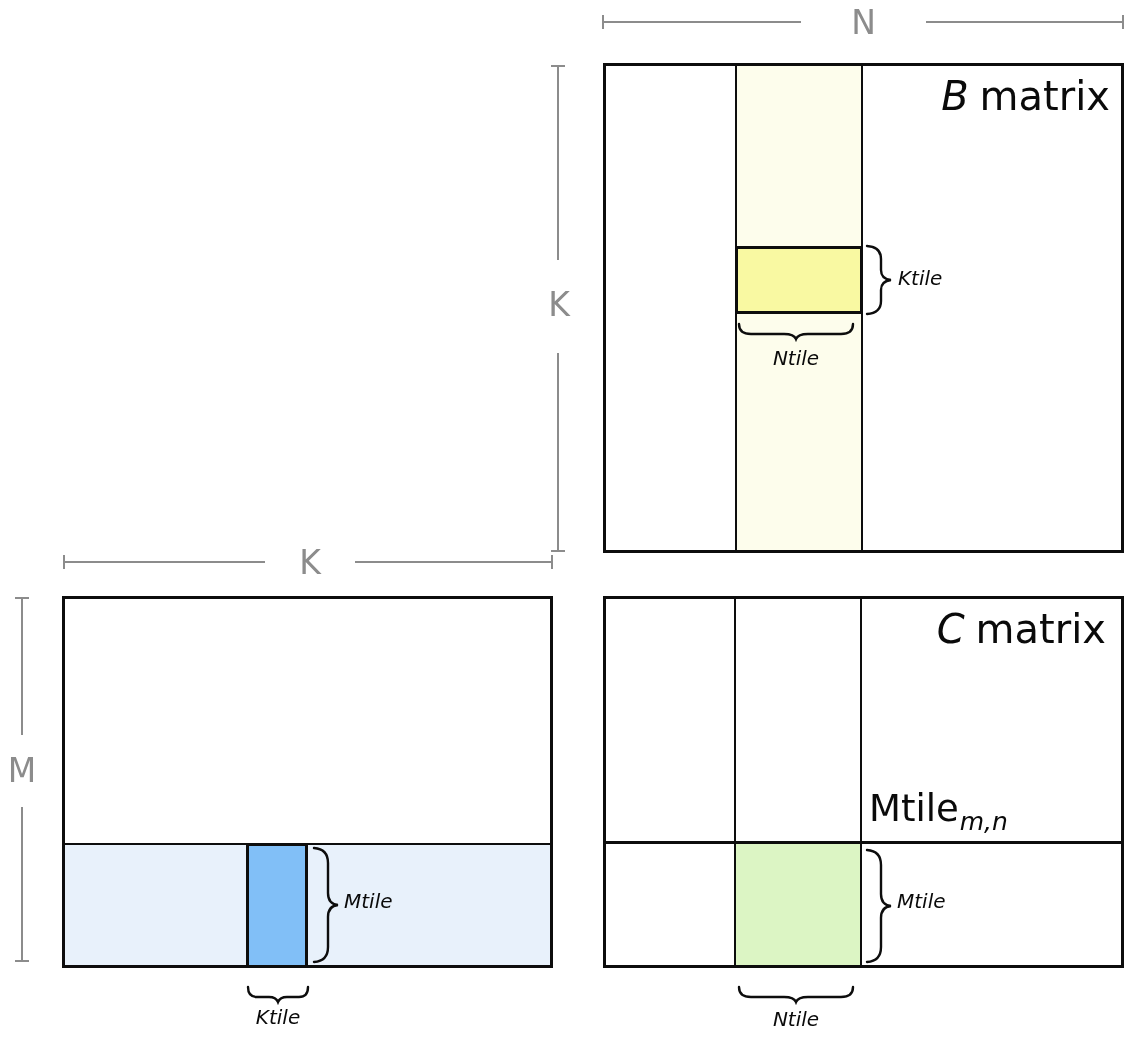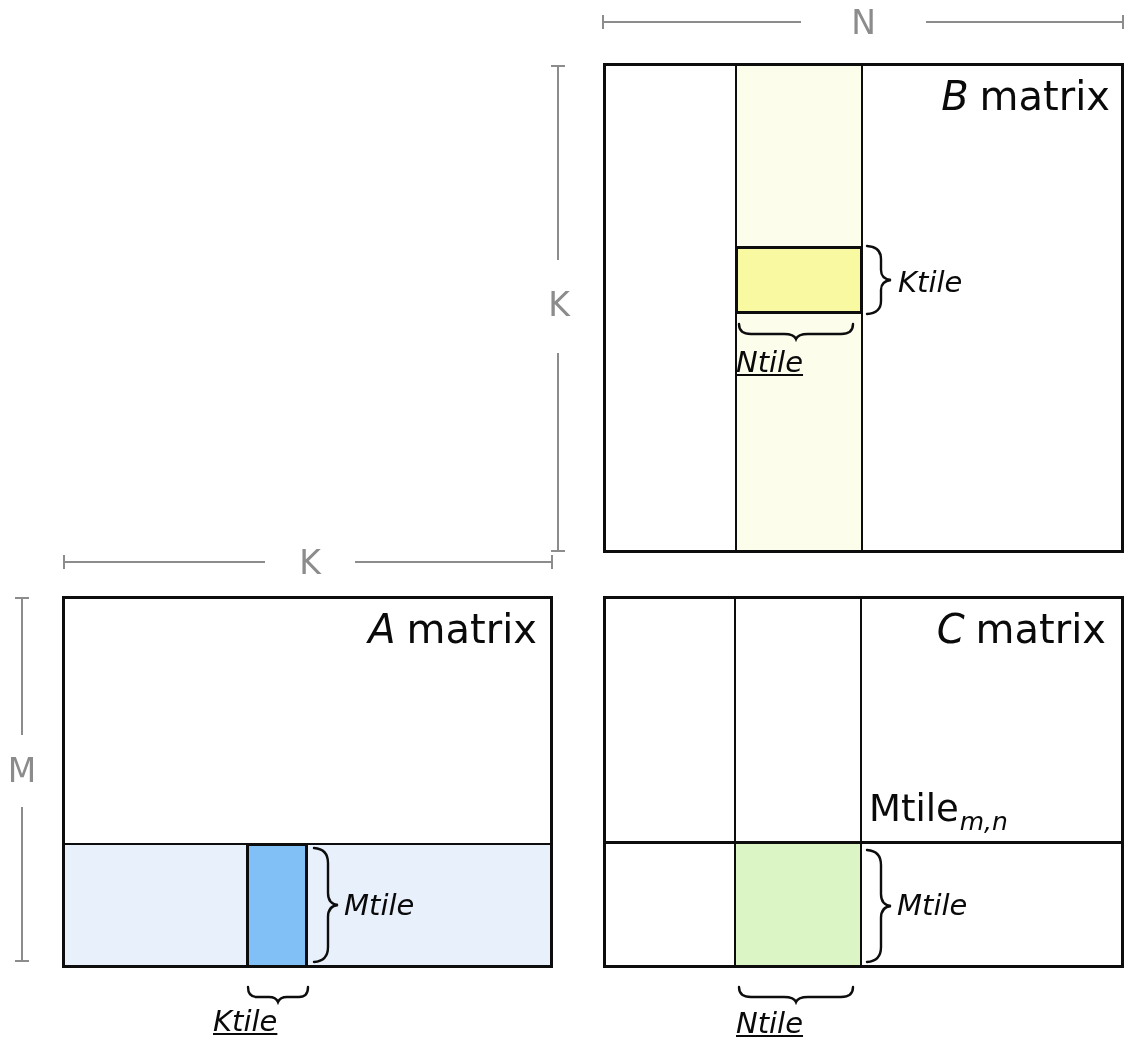--- a/index.html
+++ b/index.html
@@ -14,22 +14,22 @@
   .strip-blue{background:var(--light_blue_strip);border-top:2px solid var(--line_black);z-index:1;}
   .tile-blue{background:var(--blue_tile);border:3px solid var(--line_black);z-index:2;}
   .tile-green{background:var(--green_tile);border:2px solid var(--line_black);z-index:2;}
   
   .mbox{border:3px solid var(--line_black);background:transparent;z-index:3;}
   .thinline{background:var(--line_black);z-index:1;}
   
   .title{font-size:40px;color:#0a0a0a;z-index:4;white-space:nowrap;line-height:1;}
   .title .word{margin-left:11px;margin-top:44px;}
   .it{font-style:italic;}
-  .tile-label{font-size:29px;font-style:italic;color:#0a0a0a;z-index:4;line-height:1;white-space:nowrap;}
-  .centered{text-align:left;text-decoration:underline;}
+  .tile-label{font-size:20px;font-style:italic;color:#0a0a0a;z-index:4;line-height:1;white-space:nowrap;}
+  .centered{text-align:center;}
   .dim-label{font-size:33px;color:var(--dim_gray);z-index:4;line-height:1;text-align:center;}
   .dim-line{background:var(--dim_gray);z-index:1;}
   .block-label{font-size:37px;color:#0a0a0a;z-index:4;line-height:1;white-space:nowrap;}
   .block-label .sub{font-size:25px;font-style:italic;vertical-align:-9px;margin-left:1px;}
   svg.brace{z-index:4;overflow:visible;}
   svg.brace path{fill:none;stroke:var(--line_black);stroke-width:2.4;stroke-linecap:round;}
 </style>
 </head>
 <body>
 
@@ -70,23 +70,20 @@
 
   <div class="abs dim-line" style="left:21px;top:598px;width:2px;height:137px;"></div>
   <div class="abs dim-line" style="left:21px;top:807px;width:2px;height:155px;"></div>
   <div class="abs dim-line" style="left:15px;top:597px;width:14px;height:2px;"></div>
   <div class="abs dim-line" style="left:15px;top:960px;width:14px;height:2px;"></div>
   <div class="abs dim-label" style="left:2px;top:754px;width:40px;">M</div>
 
   <div class="abs strip-blue" style="left:62px;top:843px;width:491px;height:125px;"></div>
   <div class="abs tile-blue" style="left:246px;top:843px;width:62px;height:125px;"></div>
   <div class="abs mbox" style="left:62px;top:596px;width:491px;height:372px;"></div>
-  <div class="abs title" style="right:603px;top:609px;">
-    <span class="it">A</span><span class="word">matrix</span>
-  </div>
   <svg class="abs brace" style="left:311px;top:845px;" width="30" height="120" viewBox="0 0 30 120">
     <path d="M3,3 Q17,4 17,18 L17,48 Q17,59 27,60 Q17,61 17,72 L17,102 Q17,116 3,117"></path>
   </svg>
   <div class="abs tile-label" style="left:344px;top:891px;">Mtile</div>
   <svg class="abs brace" style="left:245px;top:983px;" width="66" height="20" viewBox="0 0 66 20">
     <path d="M3,4 Q3,14 12,14 L24,14 Q31,14 33,19 Q35,14 42,14 L54,14 Q63,14 63,4"></path>
   </svg>
   <div class="abs tile-label centered" style="left:213px;top:1007px;width:130px;">Ktile</div>
 
   <div class="abs thinline" style="left:734px;top:596px;width:1.5px;height:372px;"></div>

